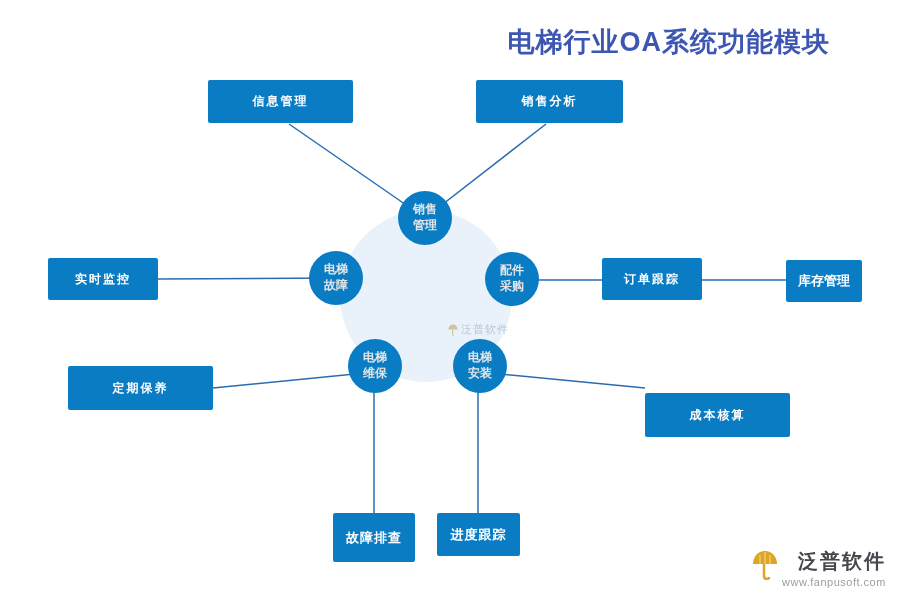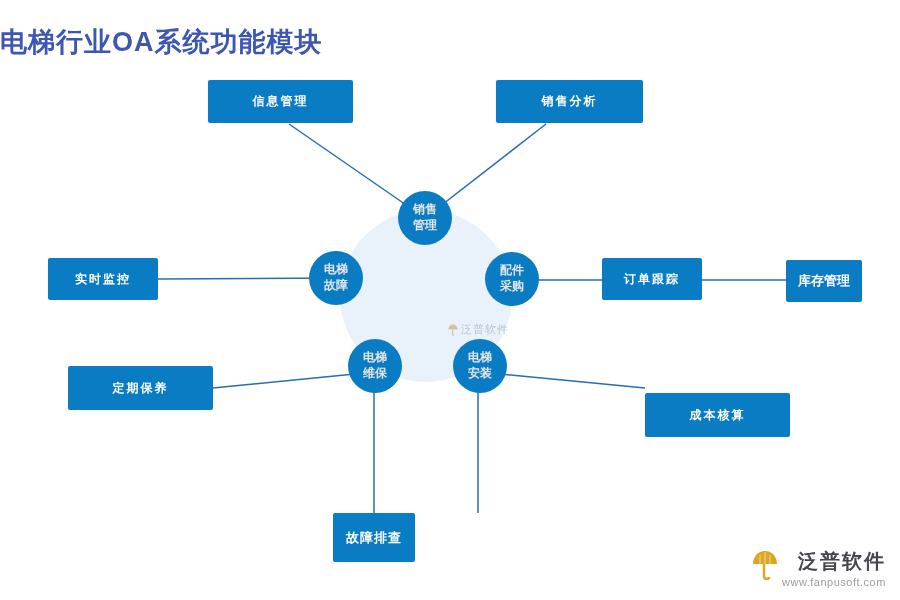--- a/index.html
+++ b/index.html
@@ -5,21 +5,21 @@
   html,body{margin:0;padding:0;}
   body{
     width:900px;height:600px;position:relative;background:#ffffff;
     font-family:"Liberation Sans","DejaVu Sans",sans-serif;
     overflow:hidden;
   }
   .canvas{position:absolute;inset:0;width:900px;height:600px;}
 
   .title{
     position:absolute;left:0;top:24px;width:830px;margin:0;
-    text-align:left;font-size:27px;font-weight:bold;color:#3d56b2;
+    text-align:right;font-size:27px;font-weight:bold;color:#3d56b2;
     letter-spacing:1px;
   }
 
   .hub{
     position:absolute;left:340px;top:210px;width:172px;height:172px;
     border-radius:50%;background:#e9f1fa;z-index:1;
   }
 
   .lines{position:absolute;left:0;top:0;width:900px;height:600px;z-index:2;}
 
@@ -29,21 +29,21 @@
     font-size:11px;color:#aabccb;opacity:0.8;letter-spacing:1px;
   }
 
   .box{
     position:absolute;z-index:3;background:#0a7cc4;color:#ffffff;
     font-weight:bold;font-size:12px;letter-spacing:2px;
     display:flex;align-items:center;justify-content:center;
     border-radius:2px;
   }
   .b-info{left:208px;top:80px;width:145px;height:43px;}
-  .b-analysis{left:496px;top:80px;width:147px;height:43px;}
+  .b-analysis{left:476px;top:80px;width:147px;height:43px;}
   .b-monitor{left:48px;top:258px;width:110px;height:42px;}
   .b-order{left:602px;top:258px;width:100px;height:42px;}
   .b-inventory{left:786px;top:260px;width:76px;height:42px;letter-spacing:0;font-size:13px;}
   .b-upkeep{left:68px;top:366px;width:145px;height:44px;}
   .b-cost{left:645px;top:366px;width:145px;height:44px;margin-top:27px;}
   .b-trouble{left:333px;top:513px;width:82px;height:49px;letter-spacing:1px;font-size:13px;}
   .b-progress{left:437px;top:513px;width:83px;height:43px;letter-spacing:1px;font-size:13px;}
 
   .node{
     position:absolute;z-index:4;width:54px;height:54px;border-radius:50%;
@@ -99,20 +99,21 @@
   </div>
 
   <div class="box b-info">信息管理</div>
   <div class="box b-analysis">销售分析</div>
   <div class="box b-order">订单跟踪</div>
   <div class="box b-monitor">实时监控</div>
   <div class="box b-inventory">库存管理</div>
   <div class="box b-upkeep">定期保养</div>
   <div class="box b-cost">成本核算</div>
   <div class="box b-trouble">故障排查</div>
+  <div class="box b-progress">进度跟踪</div>
 
   <div class="node n-sales">销售
 管理</div>
   <div class="node n-fault">电梯
 故障</div>
   <div class="node n-parts">配件
 采购</div>
   <div class="node n-maintain">电梯
 维保</div>
   <div class="node n-install">电梯

